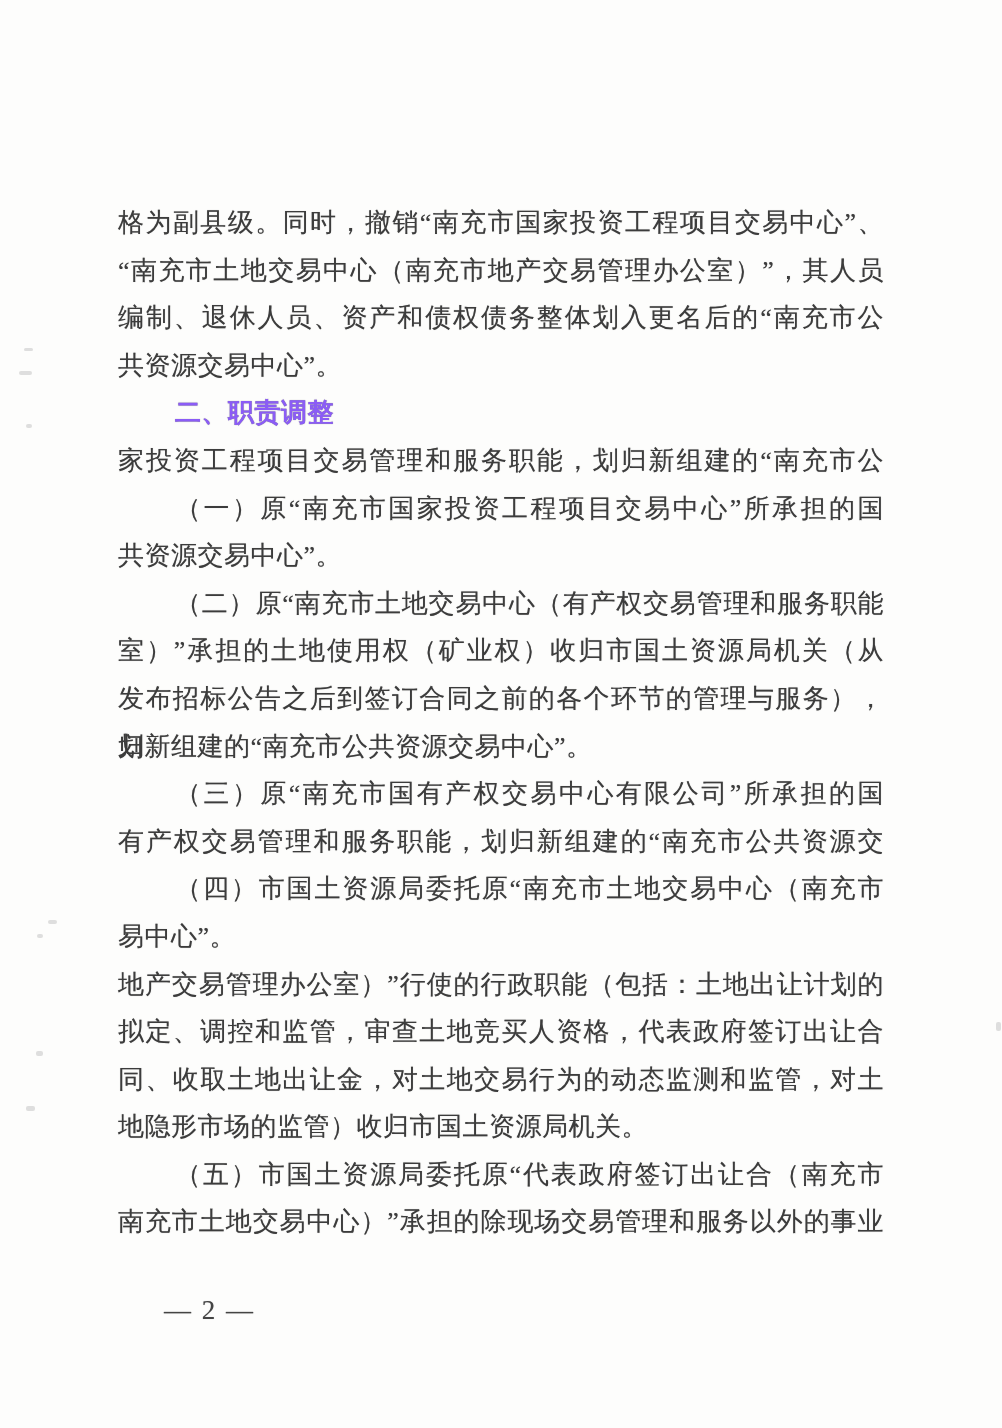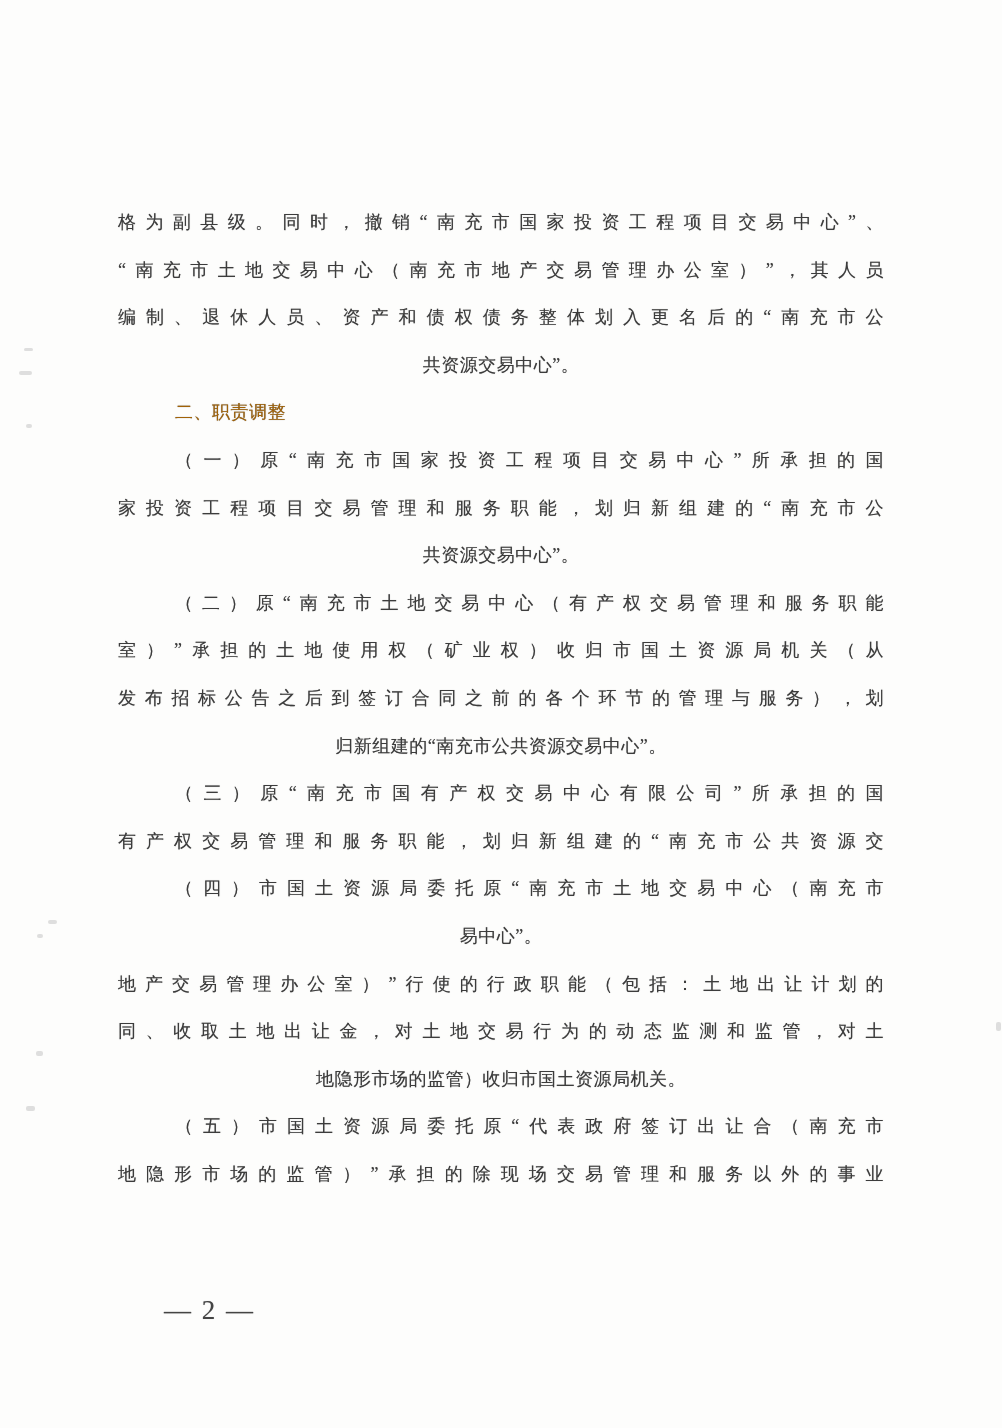--- a/index.html
+++ b/index.html
@@ -23,40 +23,40 @@
   }
   .content {
     position: absolute;
     left: 118px;
     top: 199px;
     width: 766px;
   }
   .line {
     height: 47.6px;
     line-height: 47.6px;
-    font-size: 18px;
+    font-size: 26px;
     color: #3c3c3c;
     text-shadow: 0 0 0.7px rgba(70,70,70,0.55);
     letter-spacing: 0.5px;
     white-space: nowrap;
   }
   .full {
     white-space: normal;
     text-align: justify;
     text-align-last: justify;
   }
   .end {
-    text-align: center;
+    text-align: left;
   }
   .indent {
     padding-left: 57px;
   }
   .heading {
-    font-weight: normal;
-    color: #a16207;
+    font-weight: bold;
+    color: #8b5cf6;
     padding-left: 57px;
     text-shadow: 0 0 0.8px rgba(40,40,40,0.65);
   }
   .page-number {
     position: absolute;
     left: 164px;
     top: 1292px;
     font-size: 27px;
     line-height: 36px;
     color: #444;
@@ -82,36 +82,37 @@
 <body>
 
 <div class="page">
 
   <div class="content">
     <div class="line full">格为副县级。同时，撤销“南充市国家投资工程项目交易中心”、</div>
     <div class="line full">“南充市土地交易中心（南充市地产交易管理办公室）”，其人员</div>
     <div class="line full">编制、退休人员、资产和债权债务整体划入更名后的“南充市公</div>
     <div class="line end">共资源交易中心”。</div>
     <div class="line heading">二、职责调整</div>
+    <div class="line full">家投资工程项目交易管理和服务职能，划归新组建的“南充市公</div>
     <div class="line indent full">（一）原“南充市国家投资工程项目交易中心”所承担的国</div>
-    <div class="line full">家投资工程项目交易管理和服务职能，划归新组建的“南充市公</div>
     <div class="line end">共资源交易中心”。</div>
     <div class="line indent full">（二）原“南充市土地交易中心（有产权交易管理和服务职能</div>
     <div class="line full">室）”承担的土地使用权（矿业权）收归市国土资源局机关（从</div>
     <div class="line full">发布招标公告之后到签订合同之前的各个环节的管理与服务），划</div>
     <div class="line end">归新组建的“南充市公共资源交易中心”。</div>
     <div class="line indent full">（三）原“南充市国有产权交易中心有限公司”所承担的国</div>
     <div class="line full">有产权交易管理和服务职能，划归新组建的“南充市公共资源交</div>
     <div class="line indent full">（四）市国土资源局委托原“南充市土地交易中心（南充市</div>
     <div class="line end">易中心”。</div>
     <div class="line full">地产交易管理办公室）”行使的行政职能（包括：土地出让计划的</div>
+    <div class="line full">拟定、调控和监管，审查土地竞买人资格，代表政府签订出让合</div>
     <div class="line full">同、收取土地出让金，对土地交易行为的动态监测和监管，对土</div>
     <div class="line end">地隐形市场的监管）收归市国土资源局机关。</div>
     <div class="line indent full">（五）市国土资源局委托原“代表政府签订出让合（南充市</div>
-    <div class="line full">地隐形市场的监管）”承担的除现场交易管理和服务以外的事业</div>
+    <div class="line full">南充市土地交易中心）”承担的除现场交易管理和服务以外的事业</div>
   </div>
 
   <div class="page-number">— 2 —</div>
 
   <div class="artifact a1"></div>
   <div class="artifact a2"></div>
   <div class="artifact a3"></div>
   <div class="artifact a4"></div>
   <div class="artifact a5"></div>
   <div class="artifact a6"></div>

